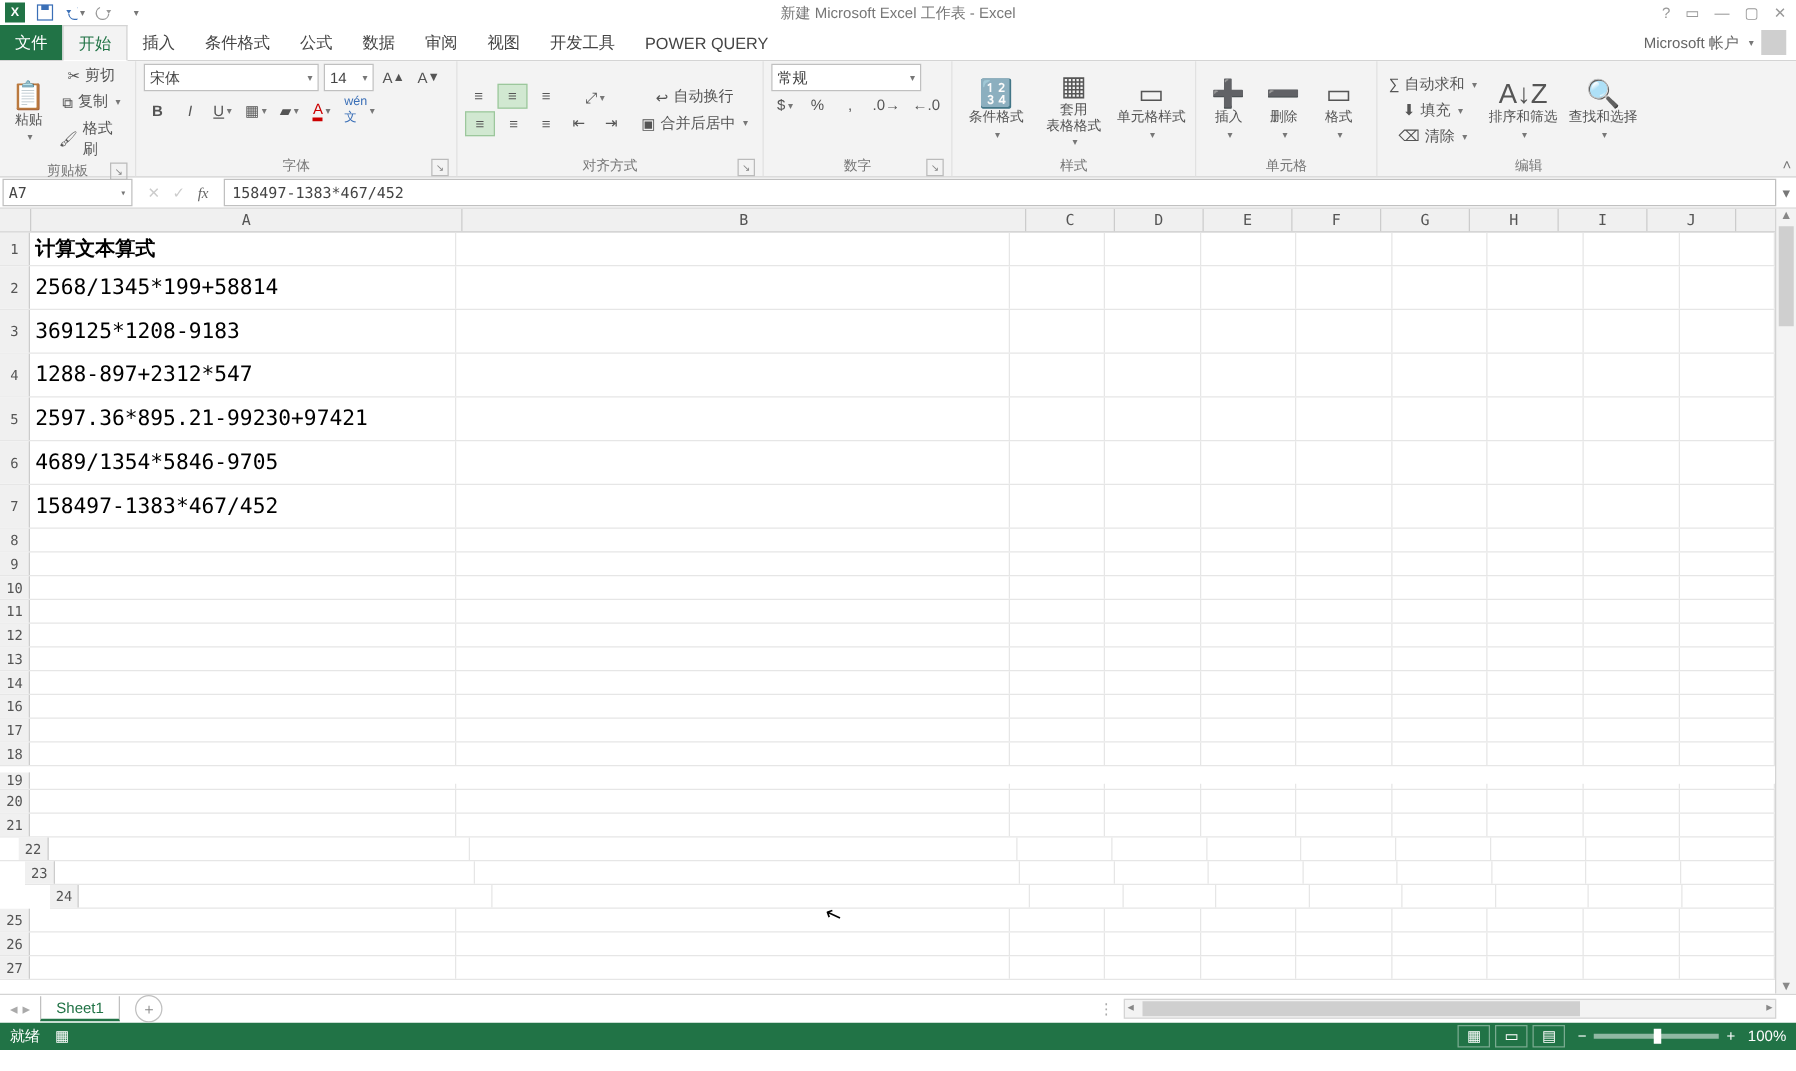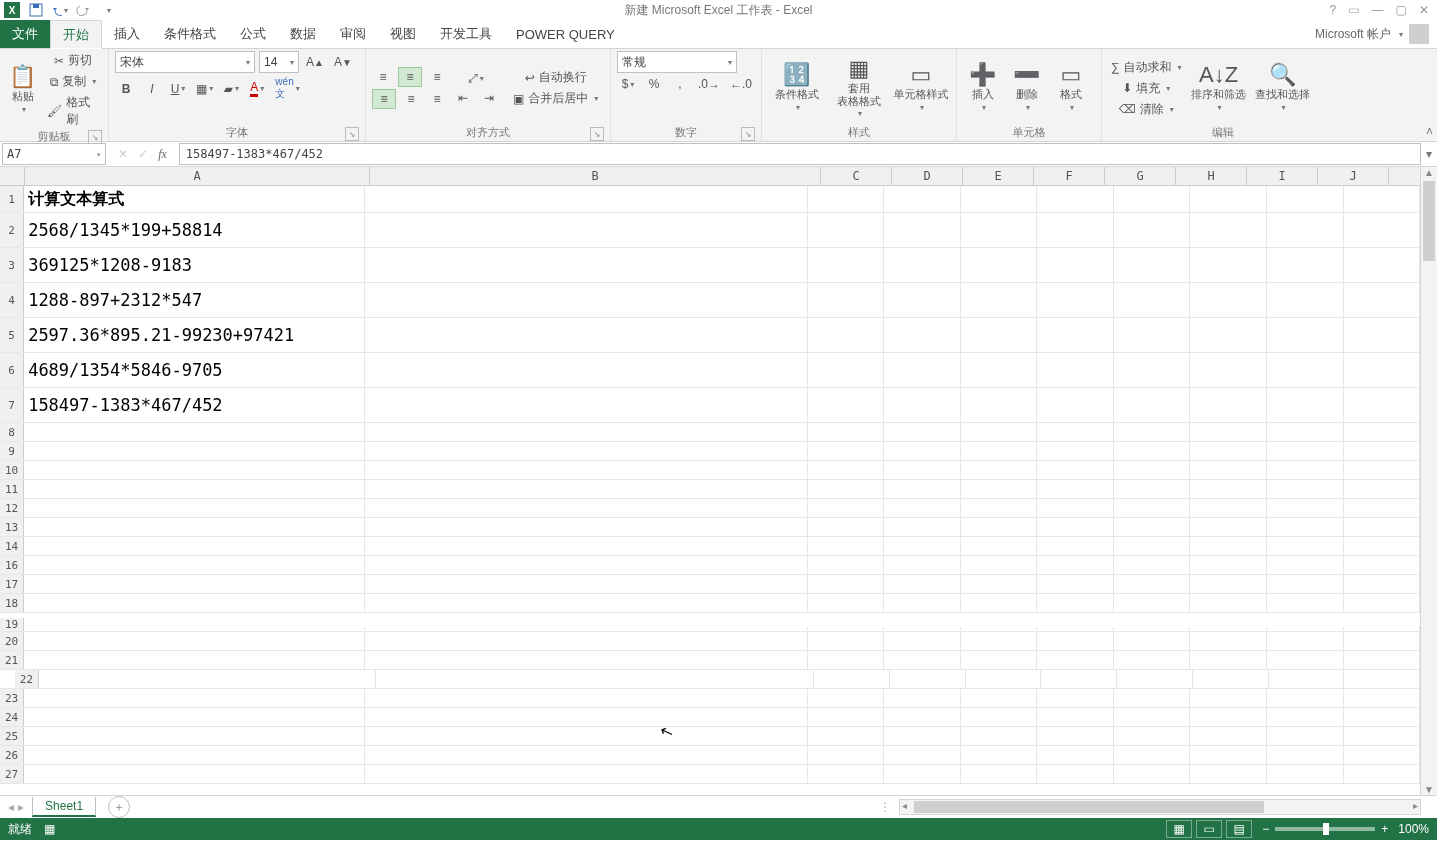--- a/index.html
+++ b/index.html
@@ -906,34 +906,34 @@
           <div class="cell" style="width: 450px;"></div>
           <div class="cell" style="width: 70px;"></div>
           <div class="cell" style="width: 70px;"></div>
           <div class="cell" style="width: 70px;"></div>
           <div class="cell" style="width: 70px;"></div>
           <div class="cell" style="width: 70px;"></div>
           <div class="cell" style="width: 70px;"></div>
           <div class="cell" style="width: 70px;"></div>
           <div class="cell" style="width: 70px;"></div>
         </div>
-        <div class="row-line" style="height: 18px;">
+        <div class="row-line" style="height: 18px; margin-left: 20px;">
           <div class="row-h">23</div>
           <div class="cell" style="width: 344px;"></div>
           <div class="cell" style="width: 450px;"></div>
           <div class="cell" style="width: 70px;"></div>
           <div class="cell" style="width: 70px;"></div>
           <div class="cell" style="width: 70px;"></div>
           <div class="cell" style="width: 70px;"></div>
           <div class="cell" style="width: 70px;"></div>
           <div class="cell" style="width: 70px;"></div>
           <div class="cell" style="width: 70px;"></div>
           <div class="cell" style="width: 70px;"></div>
         </div>
-        <div class="row-line" style="height: 18px;">
+        <div class="row-line" style="height: 18px; margin-left: 40px;">
           <div class="row-h">24</div>
           <div class="cell" style="width: 344px;"></div>
           <div class="cell" style="width: 450px;"></div>
           <div class="cell" style="width: 70px;"></div>
           <div class="cell" style="width: 70px;"></div>
           <div class="cell" style="width: 70px;"></div>
           <div class="cell" style="width: 70px;"></div>
           <div class="cell" style="width: 70px;"></div>
           <div class="cell" style="width: 70px;"></div>
           <div class="cell" style="width: 70px;"></div>

